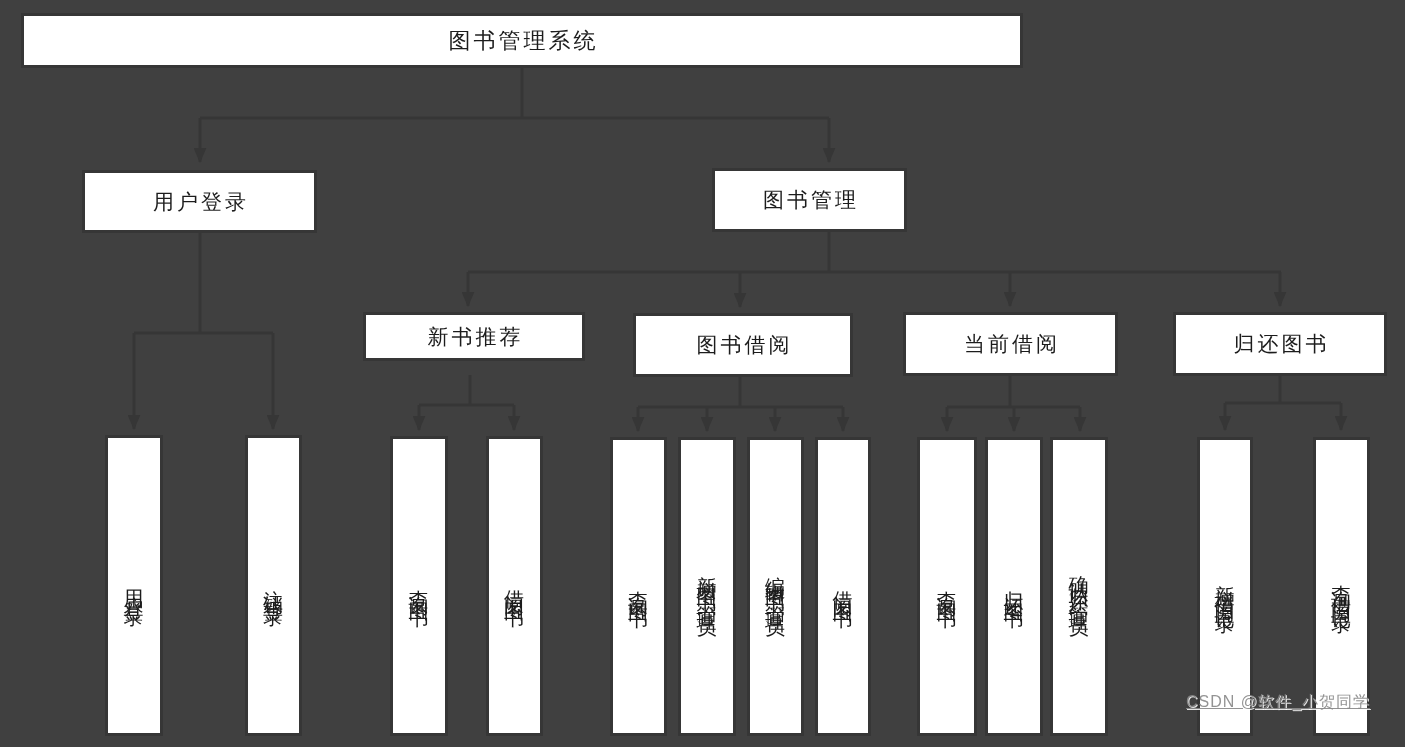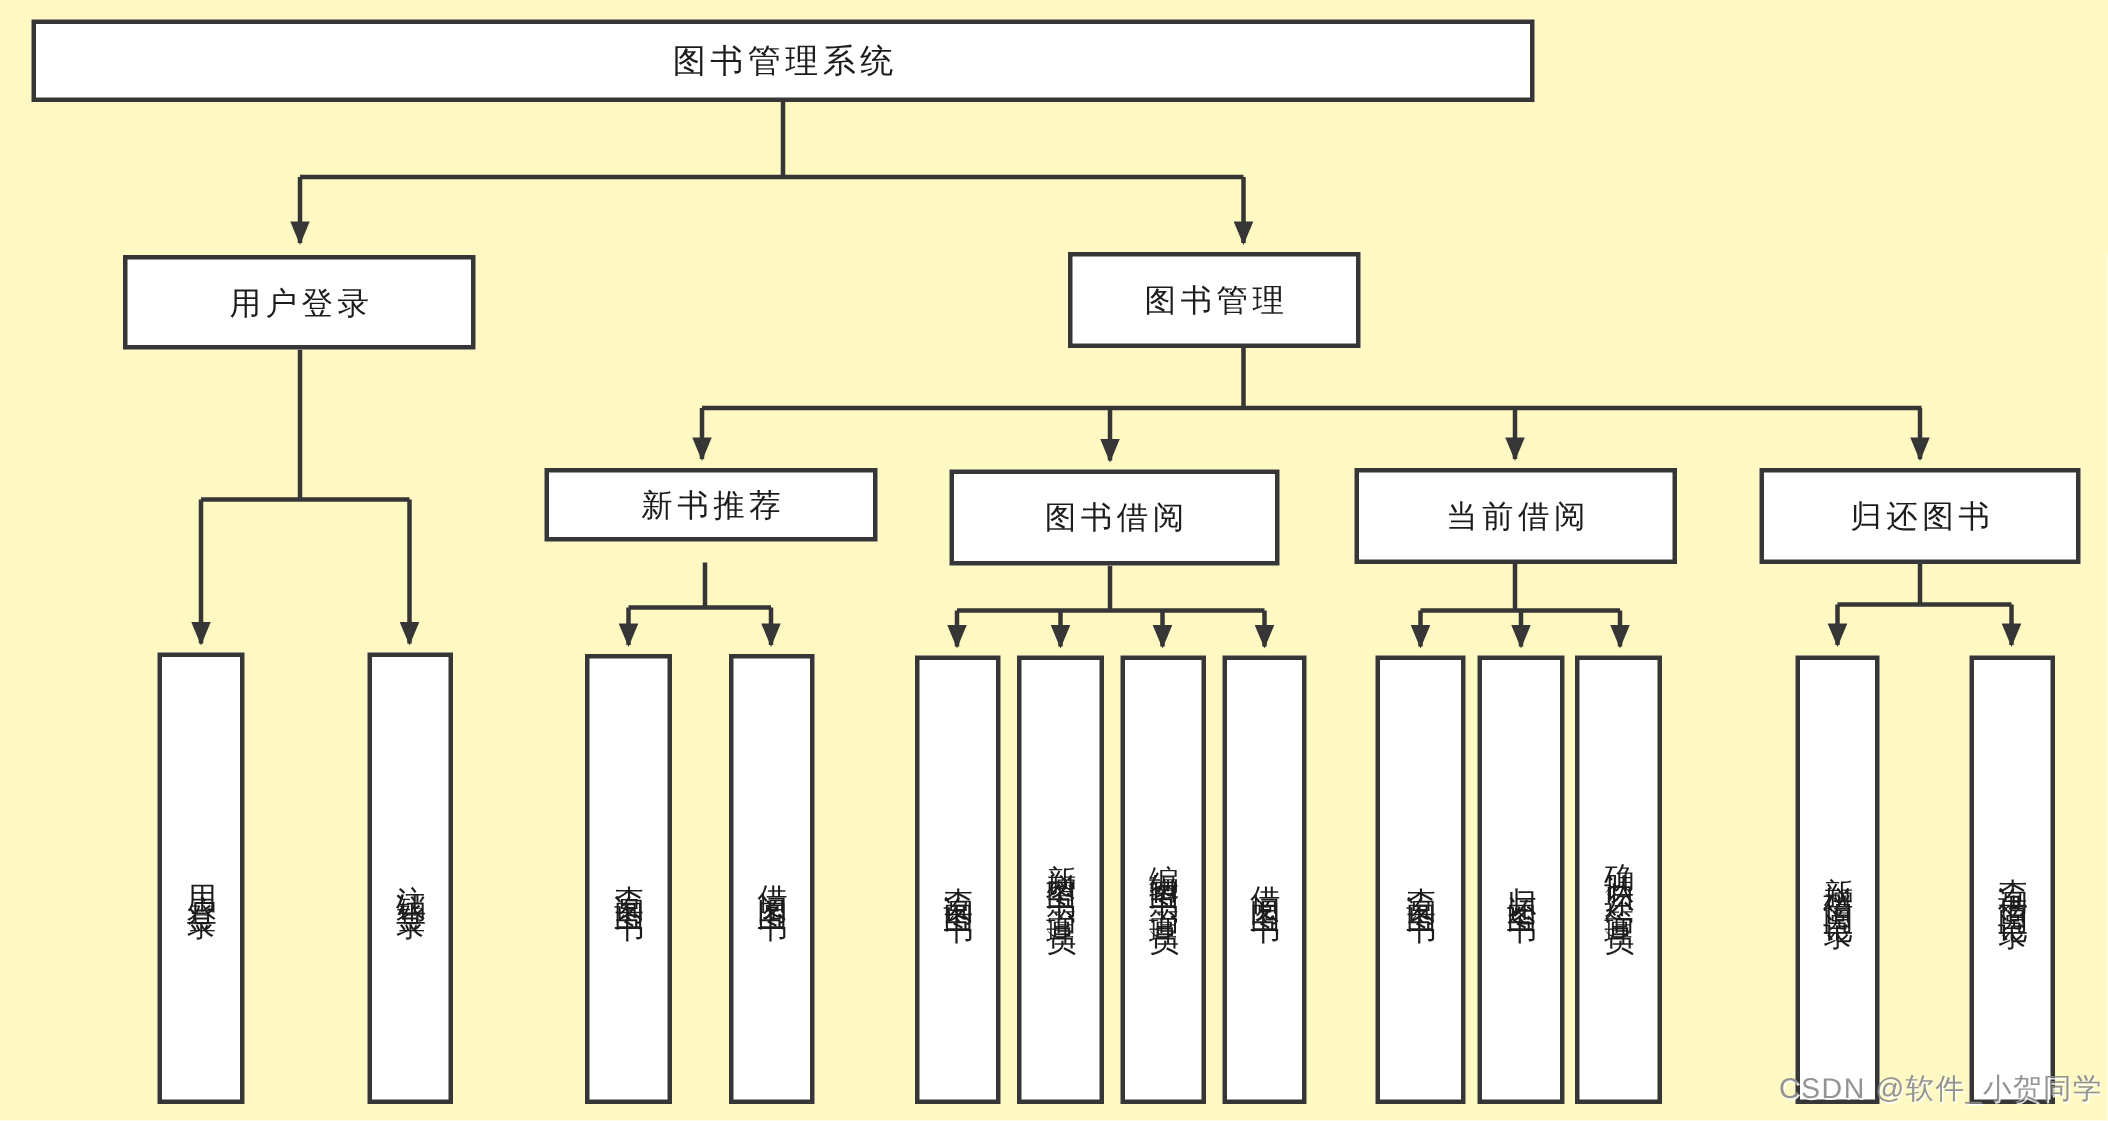--- a/index.html
+++ b/index.html
@@ -1,21 +1,21 @@
 <!DOCTYPE html>
 <html><head>
 <meta charset="utf-8">
 <style>
   html, body { margin: 0; padding: 0; background: #ffffff; }
   body { font-family: "Liberation Sans", "DejaVu Sans", sans-serif; }
   #stage {
     position: relative;
     width: 1405px;
     height: 747px;
-    background: #fef9c3;
+    background: #404040;
     overflow: hidden;
   }
   #wires {
     position: absolute;
     left: 0; top: 0;
     width: 1405px; height: 747px;
     pointer-events: none;
   }
   .box {
     position: absolute;
@@ -38,27 +38,28 @@
   .box.v {
     writing-mode: vertical-rl;
     text-orientation: mixed;
     font-size: 20px;
     letter-spacing: 6px;
     line-height: 1;
   }
   .watermark {
     position: absolute;
     left: 1186px;
-    top: 713px;
-    font-size: 19px;
+    top: 692px;
+    font-size: 16px;
     letter-spacing: 1px;
     color: rgba(138, 138, 138, 0.92);
     text-shadow: 1px 1px 0 rgba(255,255,255,0.85);
     white-space: nowrap;
     z-index: 5;
+    text-decoration: underline;
   }
 </style>
 </head>
 <body>
 
 <div id="stage">
 
   <svg id="wires" viewBox="0 0 1405 747" xmlns="http://www.w3.org/2000/svg">
     <defs>
       <marker id="arrow" viewBox="0 0 12 10" refX="11" refY="5" markerWidth="16" markerHeight="13" markerUnits="userSpaceOnUse" orient="auto">

